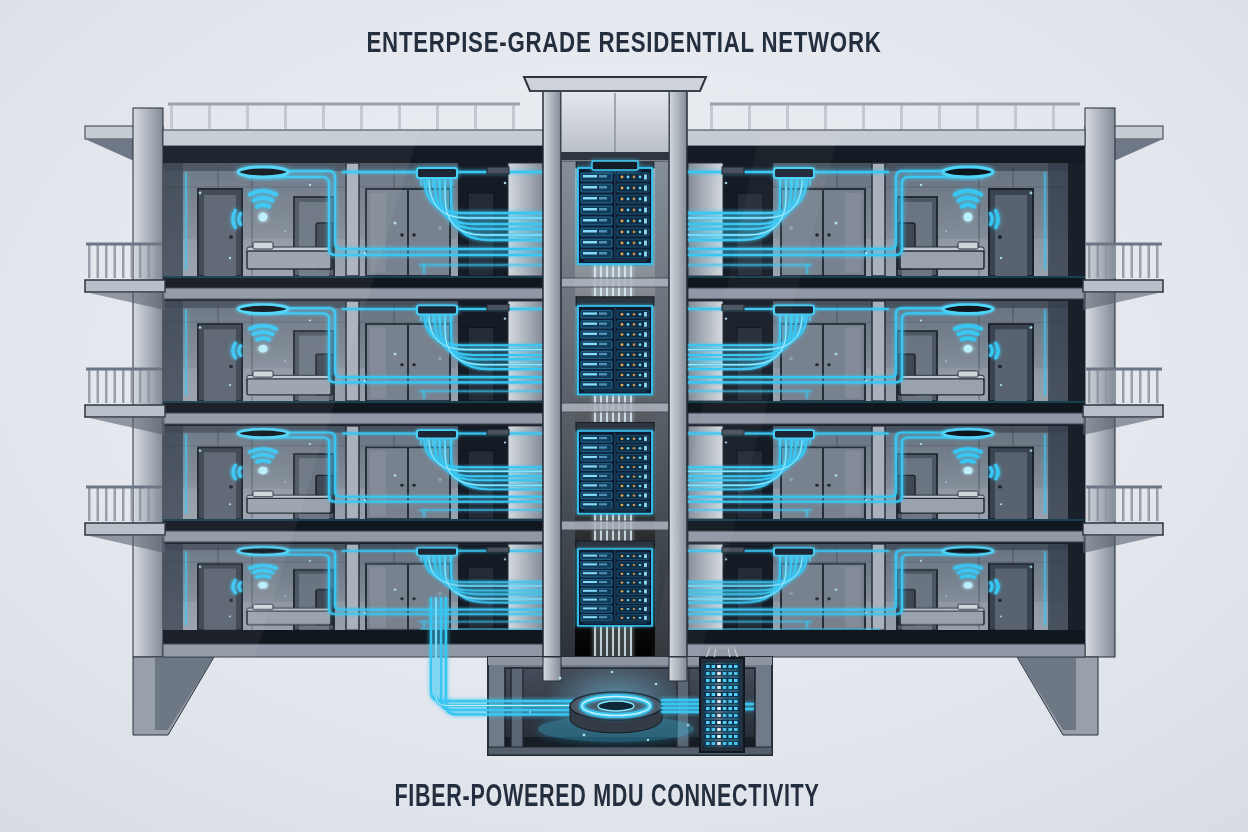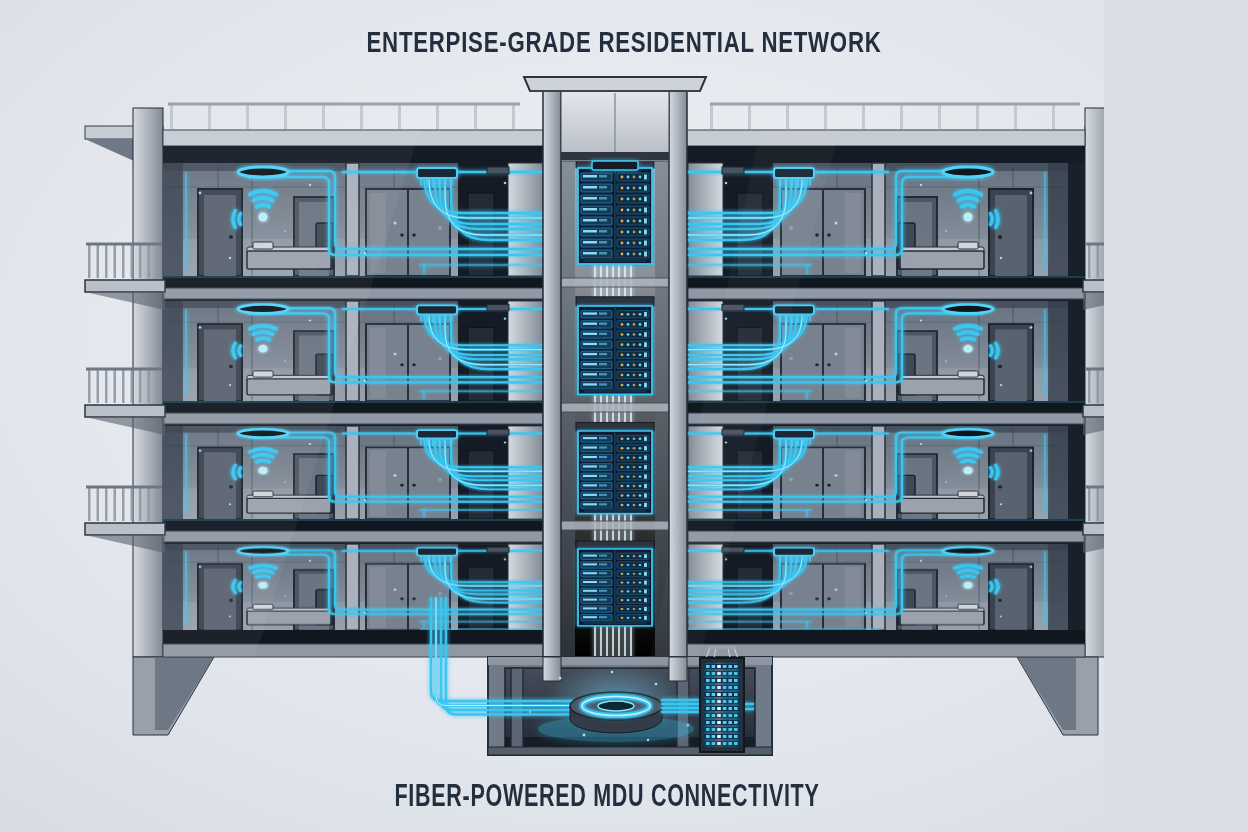--- a/index.html
+++ b/index.html
@@ -1,16 +1,16 @@
 <!DOCTYPE html>
 <html style="--bg_center: #eef1f5; --bg_edge: #d9dee6; --ink: #232e3e; --glow: #38c6f2; --glow_bright: #b9eefc; --fiber: #e3f4fd; --amber: #f2a74b; --building_light: #c6ccd4; --building_mid: #8f98a4; --building_dark: #151b24; --room_wall: #7e8894;"><head>
 <meta charset="utf-8">
 <style>
   html,body{margin:0;padding:0;background:#d9dee6;}
-  .stage{width:1104px;height:832px;position:relative;overflow:hidden;
+  .stage{width:1248px;height:832px;position:relative;overflow:hidden;
          font-family:"Liberation Sans",sans-serif;}
   svg{display:block}
   .cable{stroke:var(--glow,#38c6f2);fill:none;stroke-width:2.4;stroke-linecap:round;vector-effect:non-scaling-stroke;}
   .cableBright{stroke:var(--glow_bright,#b9eefc);fill:none;stroke-width:1;stroke-linecap:round;vector-effect:non-scaling-stroke;}
   .fiber{stroke:var(--fiber,#e3f4fd);fill:none;stroke-width:1.8;opacity:.9;}
   .sparkle{fill:var(--glow_bright,#b9eefc);}
   .titleText{fill:var(--ink,#232e3e);font-weight:700;font-size:30px;letter-spacing:1px;}
   .capText{fill:var(--ink,#232e3e);font-weight:700;font-size:31px;letter-spacing:1px;}
 </style>
 </head>

